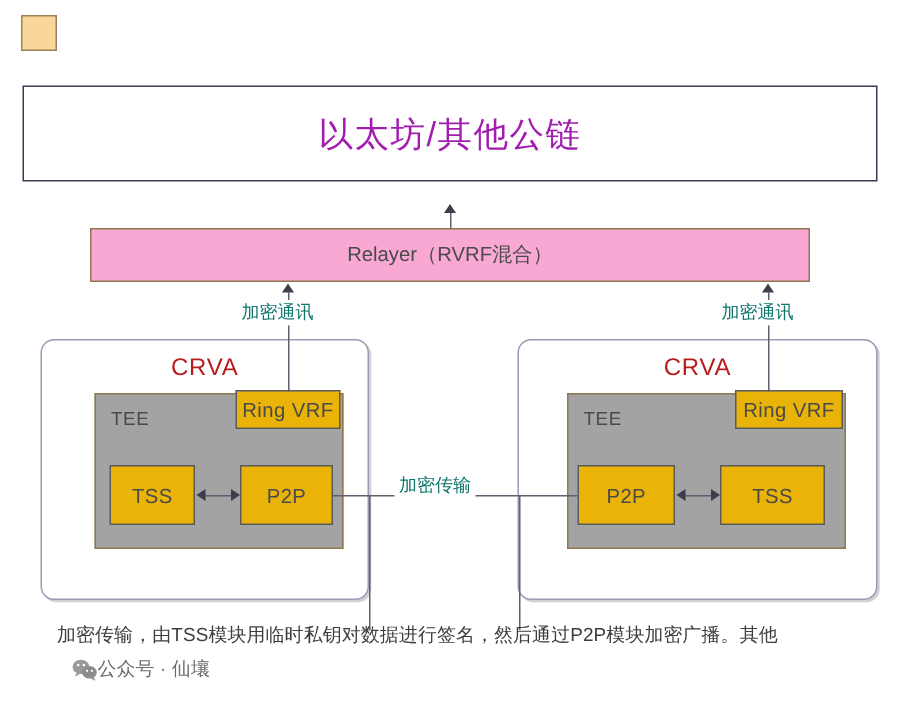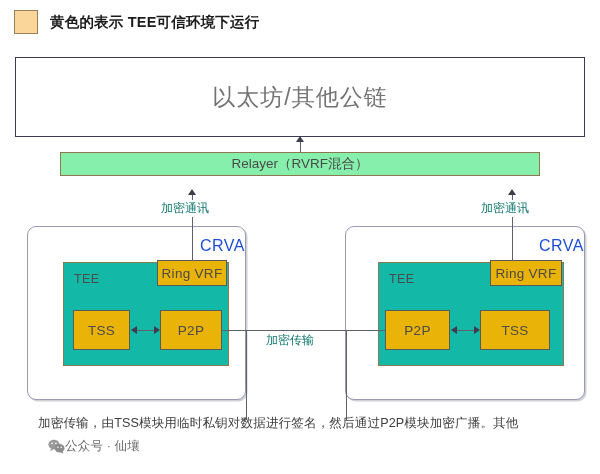--- a/index.html
+++ b/index.html
@@ -46,34 +46,34 @@
     box-sizing: border-box;
     display: flex;
     align-items: center;
     justify-content: center;
   }
 
   #chain-box {
     left: 15px;
     top: 57px;
     width: 570px;
-    height: 80px;
+    height: 64px;
     background: #ffffff;
     border: 1.4px solid #3a3a55;
     font-size: 23px;
-    color: #737373;
+    color: #a21caf;
     letter-spacing: 1px;
   }
 
   #relayer-box {
     left: 60px;
     top: 152px;
     width: 480px;
-    height: 24px;
-    background: #86efac;
+    height: 36px;
+    background: #f9a8d4;
     border: 1.3px solid #8d7850;
     font-size: 13.5px;
     color: #4a4a4a;
   }
 
   
   .crva-box {
     position: absolute;
     box-sizing: border-box;
     background: #ffffff;
@@ -82,31 +82,31 @@
     box-shadow: 1.5px 1.5px 0 rgba(120,120,140,0.35);
   }
   #crva-left  { left: 27px;  top: 226px; width: 219px; height: 174px; }
   #crva-right { left: 345px; top: 226px; width: 240px; height: 174px; }
 
   .crva-title {
     position: absolute;
     top: 10px;
     left: 0;
     width: 100%;
-    text-align: right;
+    text-align: center;
     font-size: 16px;
-    color: #1d4ed8;
+    color: #b91c1c;
     letter-spacing: 0.5px;
   }
 
   
   .tee-box {
     position: absolute;
     box-sizing: border-box;
-    background: #14b8a6;
+    background: #a3a3a3;
     border: 1.3px solid #8d7850;
   }
   #tee-left  { left: 63px;  top: 262px; width: 166px; height: 104px; }
   #tee-right { left: 378px; top: 262px; width: 186px; height: 104px; }
 
   .tee-label {
     position: absolute;
     top: 9px;
     font-size: 12.5px;
     color: #4a4a4a;
@@ -197,21 +197,20 @@
     color: #6b6b6b;
     vertical-align: middle;
   }
   #wechat-icon { display: inline-block; vertical-align: middle; }
 </style>
 </head>
 <body>
 
 <div id="legend">
   <div id="legend-swatch"></div>
-  <div id="legend-text">黄色的表示 TEE可信环境下运行</div>
 </div>
 
 <div class="box" id="chain-box">
   <span>以太坊/其他公链</span>
 </div>
 
 <div class="vline" style="left:299.5px; top:140px; height:14px;"></div>
 <div class="arrow-up" style="left:296px; top:136px;"></div>
 
 <div class="box" id="relayer-box">
@@ -254,21 +253,21 @@
 <div class="arrow-up" style="left:508px; top:189px;"></div>
 <div class="edge-label" style="left:478px; top:200px;">加密通讯</div>
 
 <div class="hline" style="left:456px; top:329.5px; width:18px;"></div>
 <div class="arrow-left" style="left:451px; top:326px;"></div>
 <div class="arrow-right" style="left:474px; top:326px;"></div>
 
 <div class="hline" style="left:222px; top:329.5px; width:163px;"></div>
 <div class="vline" style="left:245.5px; top:329.5px; height:90px;"></div>
 <div class="vline" style="left:345.5px; top:329.5px; height:90px;"></div>
-<div class="edge-label" style="left:263px; top:332px;">加密传输</div>
+<div class="edge-label" style="left:263px; top:315px;">加密传输</div>
 
 <div id="caption">
   <span class="line">加密传输，由TSS模块用临时私钥对数据进行签名，然后通过P2P模块加密广播。其他</span>
   <span class="line">
     <span id="wechat-mark">
       <svg id="wechat-icon" width="17" height="15" viewBox="0 0 17 15" aria-hidden="true">
         <ellipse cx="6" cy="5.6" rx="5.6" ry="4.8" fill="#9a9a9a"></ellipse>
         <polygon points="3.2,9.2 2.0,12.2 5.2,10.4" fill="#9a9a9a"></polygon>
         <circle cx="4.1" cy="4.3" r="0.85" fill="#ffffff"></circle>
         <circle cx="7.9" cy="4.3" r="0.85" fill="#ffffff"></circle>

